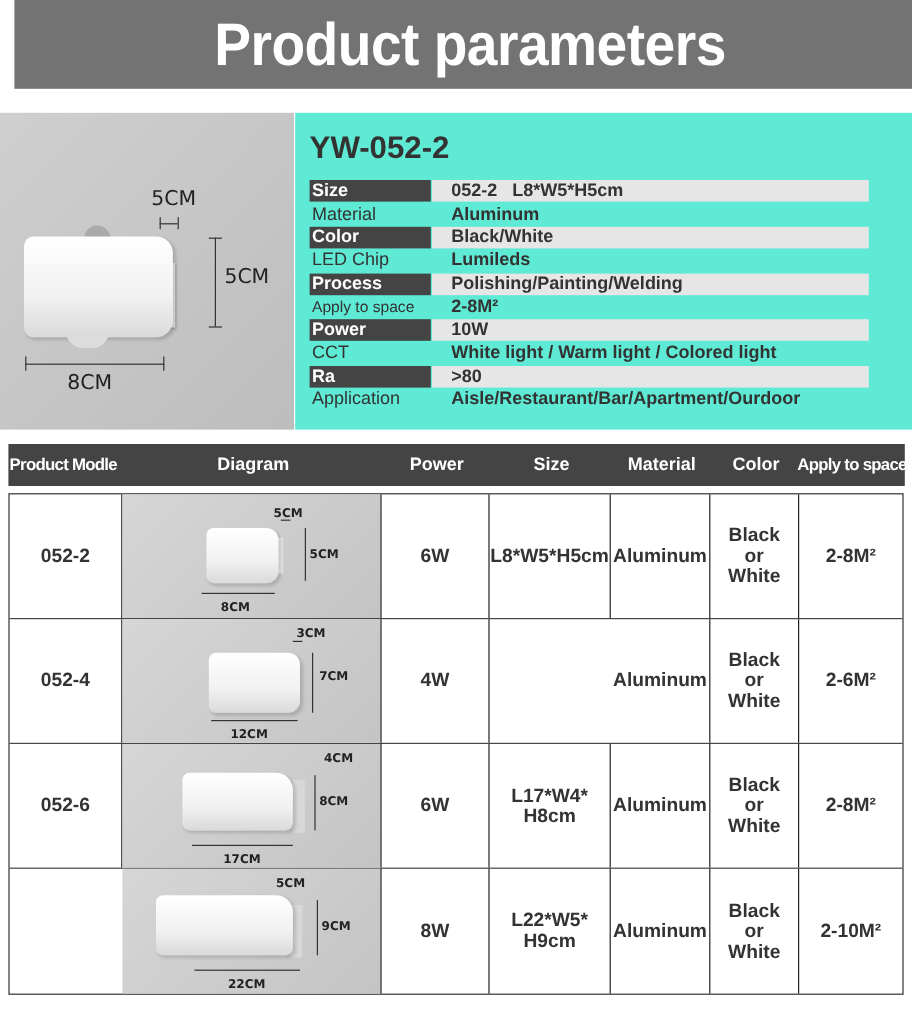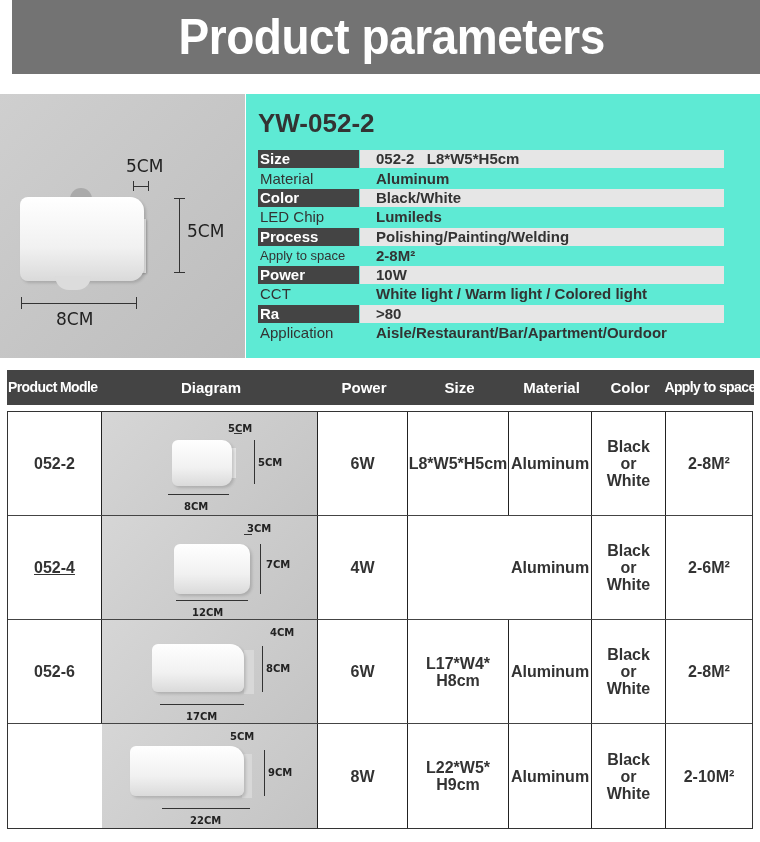--- a/index.html
+++ b/index.html
@@ -139,21 +139,21 @@
     <div class="td" style="left:501px;width:83px;">Aluminum</div>
     <div class="td" style="left:584px;width:74px;flex-direction:column;">
       <span>Black</span>
       <span>or</span>
       <span>White</span>
     </div>
     <div class="td last" style="left:658px;width:86px;">2-8M²</div>
   </div>
 
   <div class="tr">
-    <div class="td" style="left:0;width:94px;text-decoration:underline;">052-4</div>
+    <div class="td" style="left:0;width:94px;">052-4</div>
     <div class="td diagram" style="left:94px;width:216px;">
       <div class="lamp" style="left:72px;top:28px;width:76px;height:50px;"></div>
       <span class="dim" style="left:128px;top:4px;margin-left:17px;">3CM</span>
       <div class="hline" style="left:142px;top:18px;width:8px;"></div>
       <div class="vline" style="left:158px;top:28px;height:50px;"></div>
       <span class="dim" style="left:164px;top:40px;">7CM</span>
       <div class="hline" style="left:74px;top:84px;width:72px;"></div>
       <span class="dim" style="left:90px;top:88px;">12CM</span>
     </div>
     <div class="td" style="left:310px;width:90px;">4W</div>

